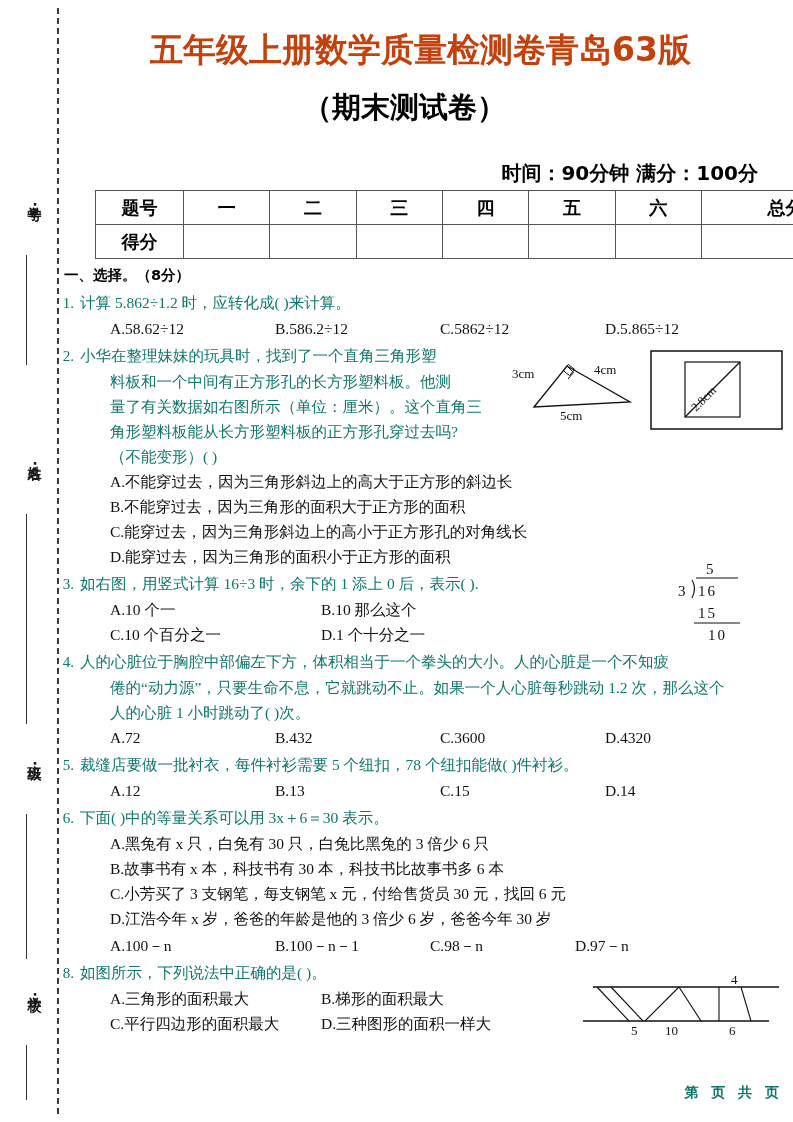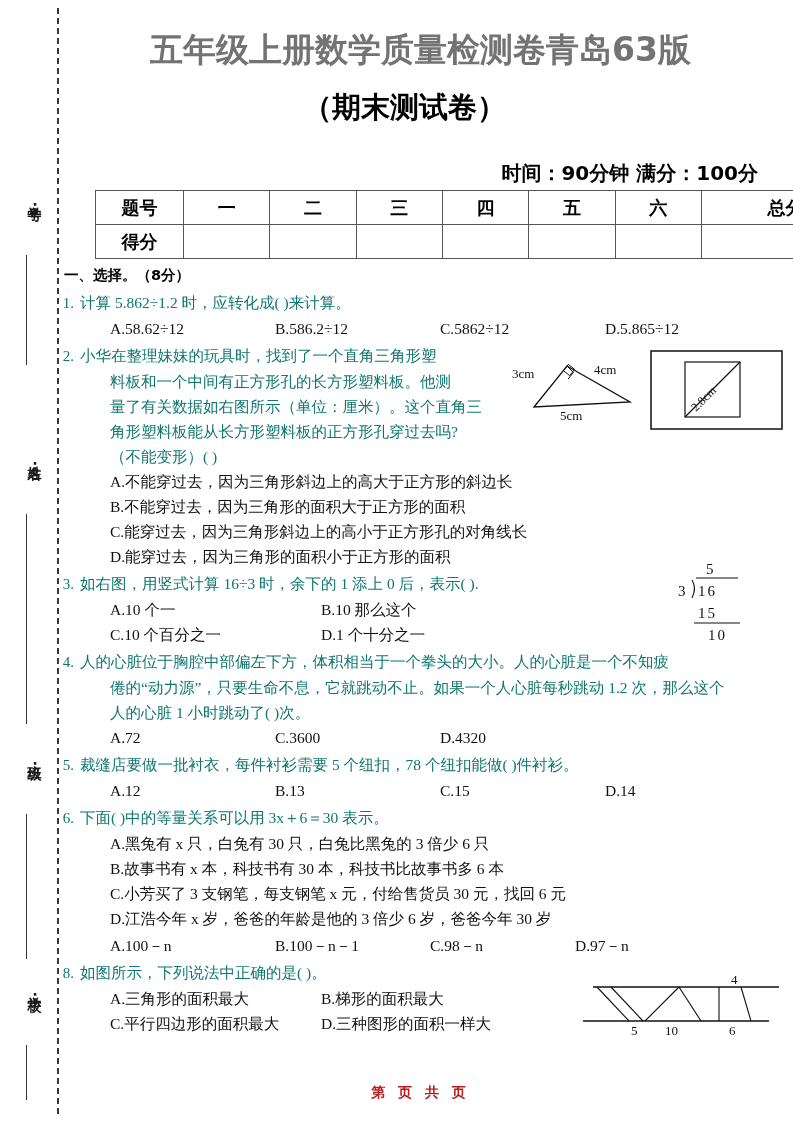--- a/index.html
+++ b/index.html
@@ -36,21 +36,21 @@
     position: absolute; left: 26px;
     width: 0; border-left: 1.5px solid #333;
   }
 
   
   .title-main {
     position: absolute; left: 58px; top: 28px; width: 725px;
     text-align: center;
     font-family: "DejaVu Sans", sans-serif;
     font-weight: 700; font-size: 33px; letter-spacing: 0px;
-    color: #737373;
+    color: #c2410c;
   }
   .title-sub {
     position: absolute; left: 42px; top: 88px; width: 725px;
     text-align: center;
     font-family: "DejaVu Sans", sans-serif;
     font-weight: 700; font-size: 29px;
     color: #000;
   }
   .meta-line {
     position: absolute; right: 35px; top: 160px;
@@ -119,23 +119,23 @@
   .optblock { padding-left: 30px; font-size: 15.5px; line-height: 25px; }
   .narrow { max-width: 452px; }
 
   
   .fig { position: absolute; }
   .fig svg { display: block; }
 
   
   .footer {
     position: absolute; left: 58px; top: 1084px; width: 725px;
-    text-align: center;
-    font-family: "DejaVu Sans", sans-serif;
-    font-size: 14px; font-weight: 700; color: #b91c1c;
+    text-align: right;
+    font-family: "DejaVu Sans", sans-serif;
+    font-size: 14px; font-weight: 700; color: #0f766e;
     letter-spacing: 4px;
   }
 </style>
 </head>
 <body>
 
 <div id="page">
 
   <div class="margin-strip">
     <div class="dashed-line"></div>
@@ -219,20 +219,21 @@
         <span>D.1 个十分之一</span>
       </div>
     </div>
 
     <div class="q">
       <div class="q-line"><span class="q-num">4.</span><span class="q-body">人的心脏位于胸腔中部偏左下方，体积相当于一个拳头的大小。人的心脏是一个不知疲</span></div>
       <div class="q-line indent">倦的“动力源”，只要生命不息，它就跳动不止。如果一个人心脏每秒跳动 1.2 次，那么这个</div>
       <div class="q-line indent">人的心脏 1 小时跳动了(      )次。</div>
       <div class="opts opt4">
         <span>A.72</span>
+        <span>B.432</span>
         <span>C.3600</span>
         <span>D.4320</span>
       </div>
     </div>
 
     <div class="q">
       <div class="q-line"><span class="q-num">5.</span><span class="q-body">裁缝店要做一批衬衣，每件衬衫需要 5 个纽扣，78 个纽扣能做(      )件衬衫。</span></div>
       <div class="opts opt4">
         <span>A.12</span>
         <span>B.13</span>

